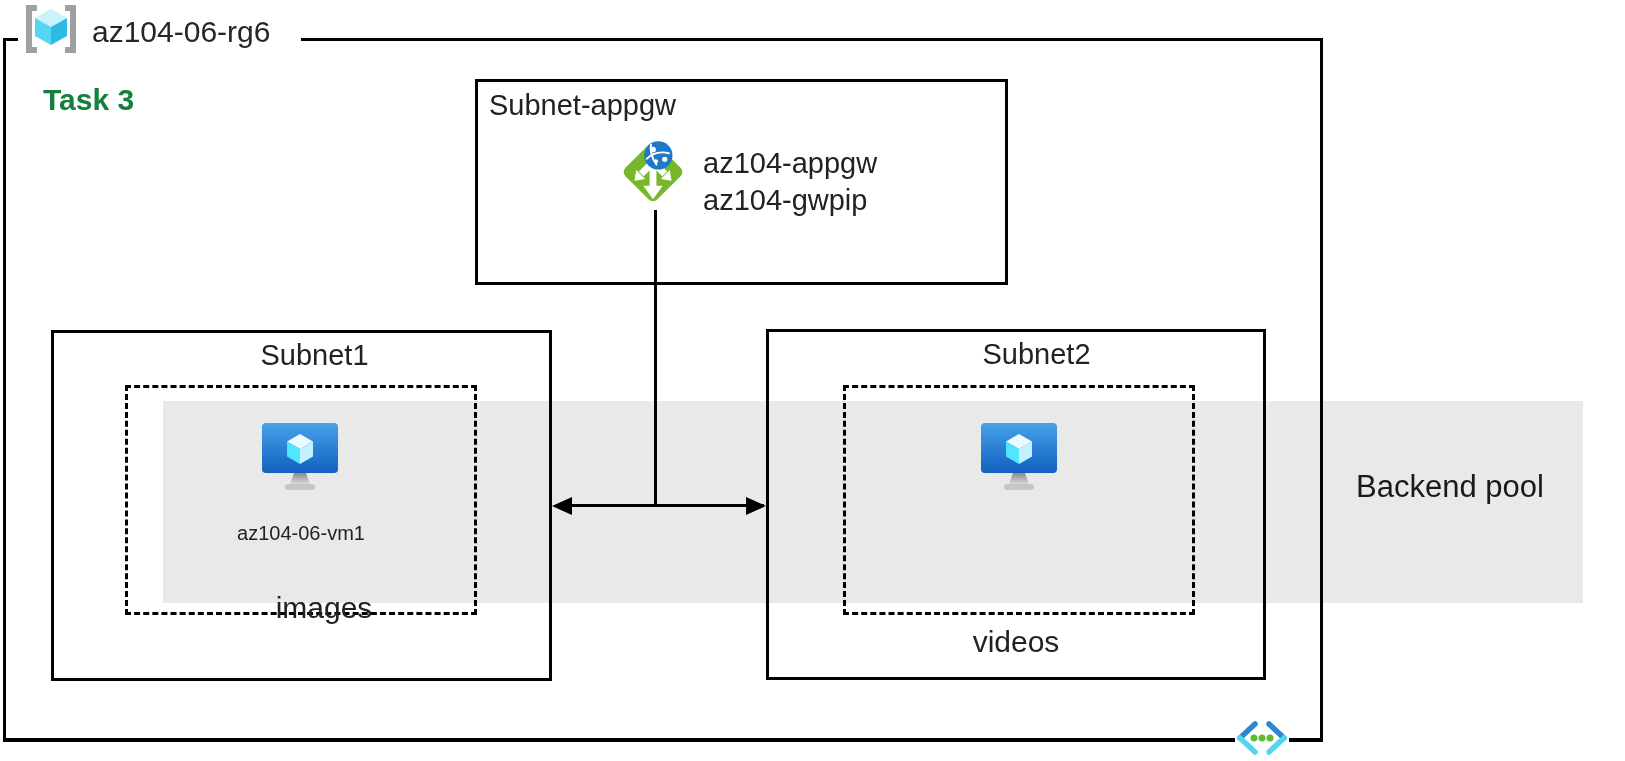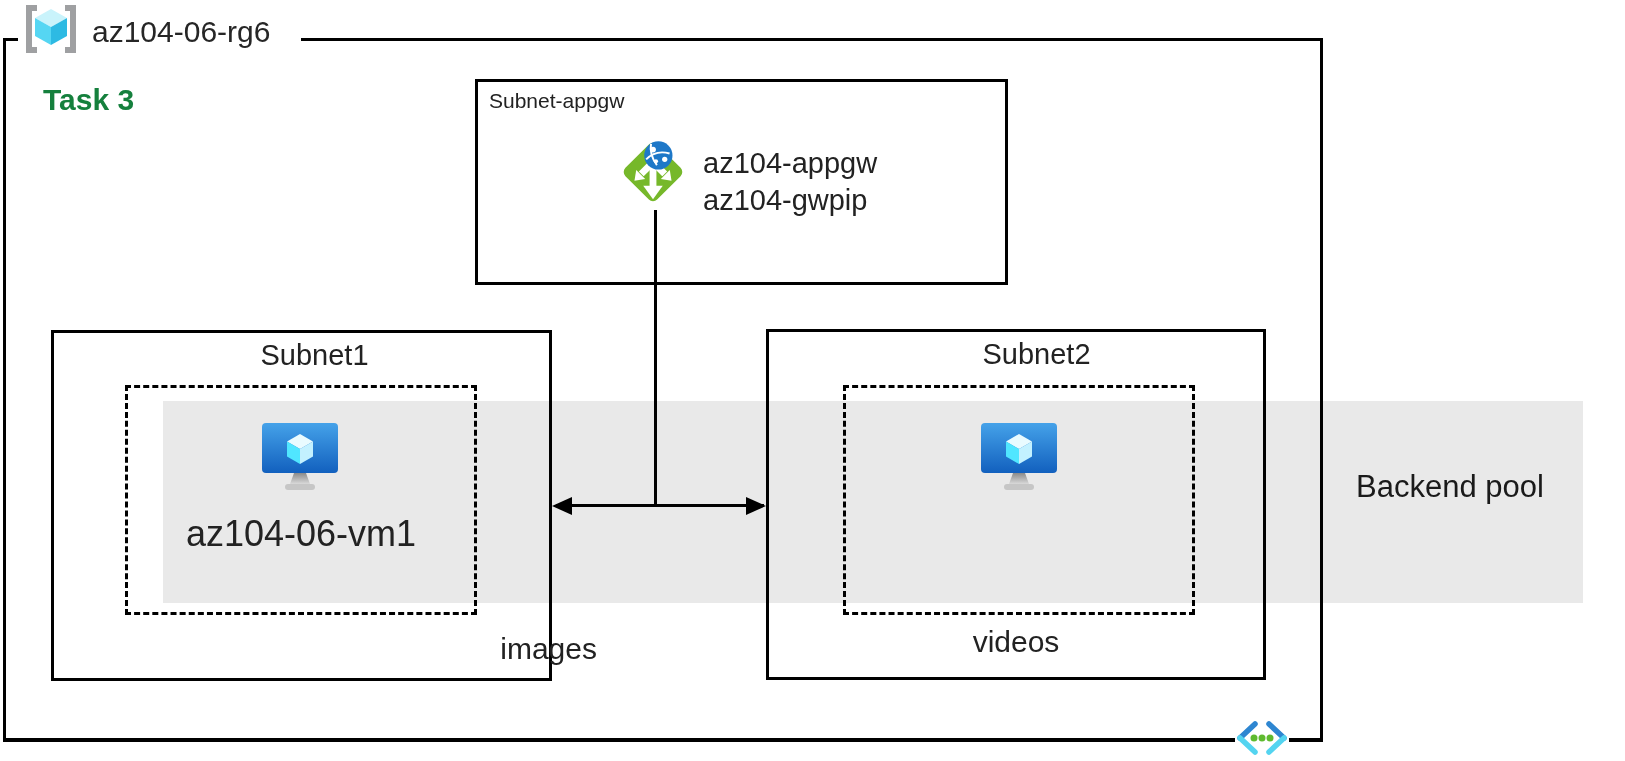--- a/index.html
+++ b/index.html
@@ -19,21 +19,21 @@
 
   
   .outer { left: 3px; top: 38px; width: 1320px; height: 704px; border: 3px solid #000; border-bottom-width: 4px; z-index: 2; background: transparent; }
   .top-gap { left: 18px; top: 36px; width: 283px; height: 9px; background: #fff; z-index: 3; }
   .rg-icon { left: 20px; top: 3px; z-index: 5; }
   .rg-label { left: 92px; top: 14px; font-size: 30px; line-height: 36px; z-index: 5; color: #262626; }
   .task { left: 43px; top: 82px; font-size: 30px; line-height: 36px; font-weight: bold; color: #15803d; z-index: 4; }
 
   
   .appgw-box { left: 475px; top: 79px; width: 533px; height: 206px; border: 3px solid #000; z-index: 2; }
-  .appgw-title { left: 489px; top: 89px; font-size: 21px; z-index: 4; }
+  .appgw-title { left: 489px; top: 89px; font-size: 29px; z-index: 4; }
   .appgw-icon { left: 614px; top: 133px; z-index: 4; }
   .appgw-text { left: 703px; top: 145px; font-size: 29px; line-height: 37px; z-index: 4; }
 
   
   .vline { left: 654px; top: 210px; width: 3px; height: 296px; background: #000; z-index: 3; }
   .hline { left: 556px; top: 504px; width: 208px; height: 3px; background: #000; z-index: 3; }
   .arrow-left  { left: 552px; top: 497px; width: 0; height: 0; border-top: 9px solid transparent; border-bottom: 9px solid transparent; border-right: 20px solid #000; z-index: 3; }
   .arrow-right { left: 746px; top: 497px; width: 0; height: 0; border-top: 9px solid transparent; border-bottom: 9px solid transparent; border-left: 20px solid #000; z-index: 3; }
 
   
@@ -43,26 +43,26 @@
   .subnet-title { font-size: 29px; text-align: center; z-index: 4; }
   .subnet1-title { left: 51px;  top: 339px; width: 527px; }
   .subnet2-title { left: 766px; top: 338px; width: 500px; padding-left: 41px; }
 
   .dashed { border: 3px dashed #000; z-index: 2; background: transparent; }
   .dashed1 { left: 125px; top: 385px; width: 352px; height: 230px; }
   .dashed2 { left: 843px; top: 385px; width: 352px; height: 230px; }
 
   .vm-icon1 { left: 262px; top: 423px; z-index: 4; }
   .vm-icon2 { left: 981px; top: 423px; z-index: 4; }
-  .vm-text { font-size: 36px; line-height: 35px; text-align: center; z-index: 4; }
+  .vm-text { font-size: 20px; line-height: 35px; text-align: center; z-index: 4; }
   .vm-text1 { left: 125px; top: 516px; width: 352px; }
   .vm-text2 { left: 843px; top: 516px; width: 352px; }
 
   .storage-label { font-size: 30px; text-align: center; z-index: 4; }
-  .images-label { left: 51px;  top: 632px; width: 546px; text-align: right; }
+  .images-label { left: 51px;  top: 591px; width: 546px; }
   .videos-label { left: 766px; top: 625px; width: 500px; }
 
   .vnet-icon { left: 1232px; top: 716px; z-index: 5; }
 </style>
 </head>
 <body>
 
 <div class="abs band"></div>
 <div class="abs backend-label">Backend pool</div>
 

